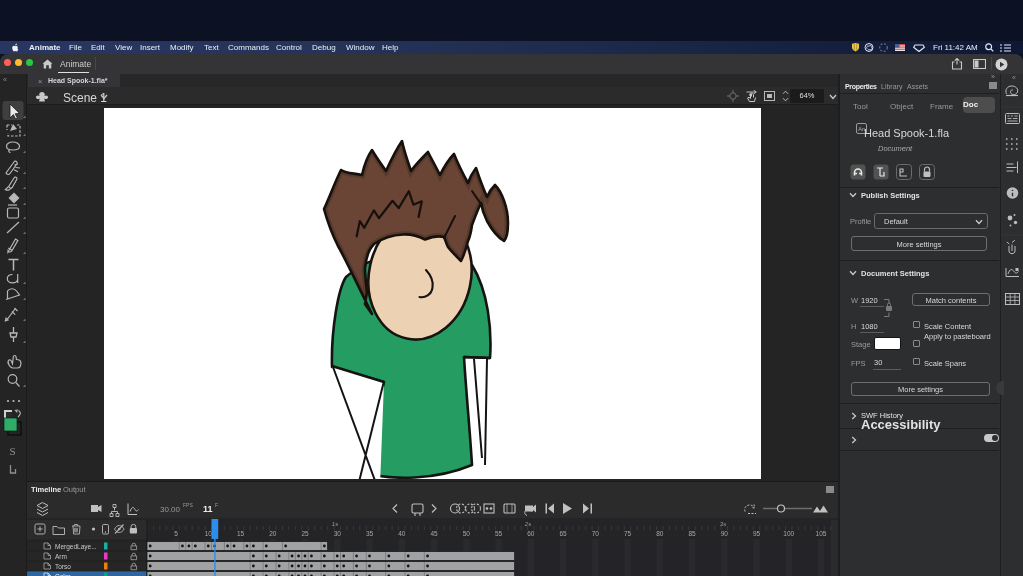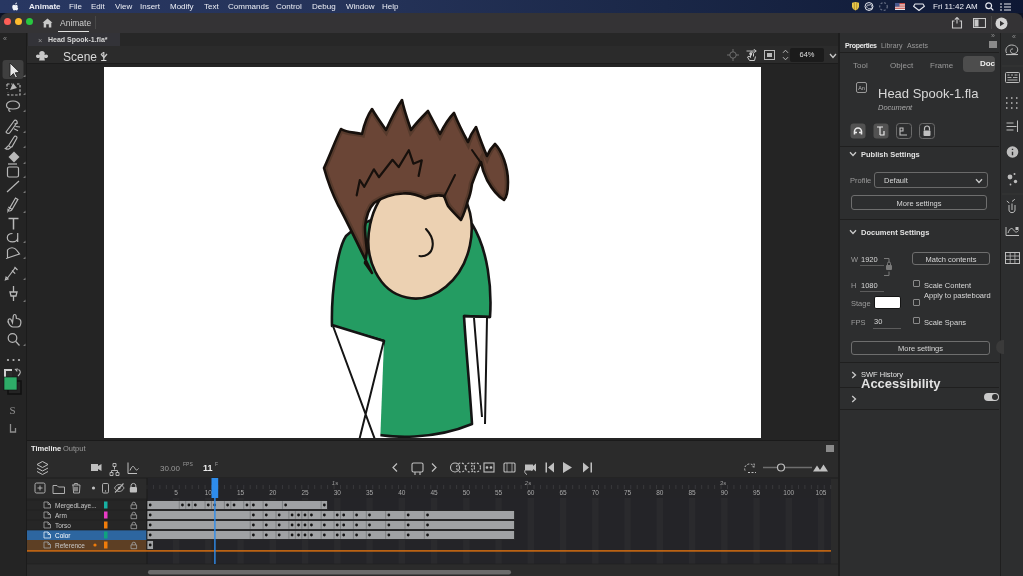--- a/index.html
+++ b/index.html
@@ -1,18 +1,18 @@
 <!DOCTYPE html>
 <html><head>
 <meta charset="utf-8">
 <style>
   * { margin:0; padding:0; box-sizing:border-box; }
   html,body { width:1023px; height:576px; overflow:hidden; background:#0c1224; }
   body { font-family:"Liberation Sans", sans-serif; position:relative; }
-  .abs { position:absolute; }
+  .abs { position:absolute;margin-top:41px; }
   
   #menubar { left:0; top:0; width:1023px; height:13px;
     background:linear-gradient(90deg,#283762 0%,#253359 35%,#1a2747 65%,#0e1834 100%);
     color:#eceef5; font-size:8px; }
   #menubar .mi { position:absolute; top:2px; }
   
   #titlebar { left:0; top:13px; width:1023px; height:20px; background:#343335; border-radius:8px 8px 0 0; }
   .tl { position:absolute; top:5px; width:7px; height:7px; border-radius:50%; }
   #tabbar { left:0; top:33px; width:1023px; height:13px; background:#272727; }
   #doctab { position:absolute; left:28px; top:0; width:92px; height:13px; background:#333338; color:#d6d6d6; font-size:7.5px; }
@@ -232,23 +232,23 @@
     <span style="position:absolute;left:151px;top:-1px;color:#8f8f8f;font-size:7px;letter-spacing:-1px">»</span>
 
     <span style="position:absolute;left:5px;top:9px;color:#ededed;font-size:7px;font-weight:bold;letter-spacing:-0.3px">Properties</span>
     <span style="position:absolute;left:41px;top:9px;color:#9a9a9a;font-size:7px">Library</span>
     <span style="position:absolute;left:67px;top:9px;color:#9a9a9a;font-size:7px">Assets</span>
     <div style="position:absolute;left:149px;top:8px;width:8px;height:7px;background:#8a8a8a"></div>
     <div class="hdiv" style="top:19px"></div>
     <span style="position:absolute;left:13px;top:28px;color:#9a9a9a;font-size:8px">Tool</span>
     <span style="position:absolute;left:50px;top:28px;color:#9a9a9a;font-size:8px">Object</span>
     <span style="position:absolute;left:90px;top:28px;color:#9a9a9a;font-size:8px">Frame</span>
-    <div style="position:absolute;left:123px;top:23px;width:32px;height:16px;background:#4d4d4d;border-radius:4px;color:#f0f0f0;font-size:8px;font-weight:bold;text-align:right;line-height:16px">Doc</div>
+    <div style="position:absolute;left:123px;top:23px;width:32px;height:16px;background:#4d4d4d;border-radius:4px;color:#f0f0f0;font-size:8px;font-weight:bold;text-align:left;line-height:16px">Doc</div>
     <div style="position:absolute;left:16px;top:49px;width:11px;height:11px;border:1px solid #9a9a9a;border-radius:2px;color:#b5b5b5;font-size:5.5px;text-align:center;line-height:10px">An</div>
-    <span style="position:absolute;left:38px;top:52.5px;color:#d8d8d8;font-size:13px">Head Spook-1.fla</span>
+    <span style="position:absolute;left:24px;top:52.5px;color:#d8d8d8;font-size:11px">Head Spook-1.fla</span>
     <span style="position:absolute;left:38px;top:70px;color:#aaaaaa;font-size:7.5px;font-style:italic">Document</span>
     <svg style="position:absolute;left:10px;top:90px" width="108" height="17" viewBox="0 0 108 17">
       <rect x="0.5" y="0.5" width="15" height="15" rx="3" fill="#525252"></rect>
       <path d="M4.5 11.5 v-3 a3.5 3.5 0 0 1 7 0 v3 M4.5 9.5 h2.5 M9 9.5 h2.5" stroke="#e8e8e8" stroke-width="1.6" fill="none"></path>
       <rect x="23.5" y="0.5" width="15" height="15" rx="3" fill="#525252"></rect>
       <path d="M27 4 h6 M30 4 v8 M30 12 h4 v-4" stroke="#e8e8e8" stroke-width="1.2" fill="none"></path>
       <rect x="46.5" y="0.5" width="15" height="15" rx="3" fill="none" stroke="#6a6a6a"></rect>
       <path d="M50 5 v7 h7 M50 5 h3 v3 h-3 Z" stroke="#c0c0c0" stroke-width="1.1" fill="none"></path>
       <rect x="69.5" y="0.5" width="15" height="15" rx="3" fill="none" stroke="#6a6a6a"></rect>
       <path d="M74.5 7.5 v-2 a2.5 2.5 0 0 1 5 0 v2" stroke="#c0c0c0" stroke-width="1.2" fill="none"></path>

